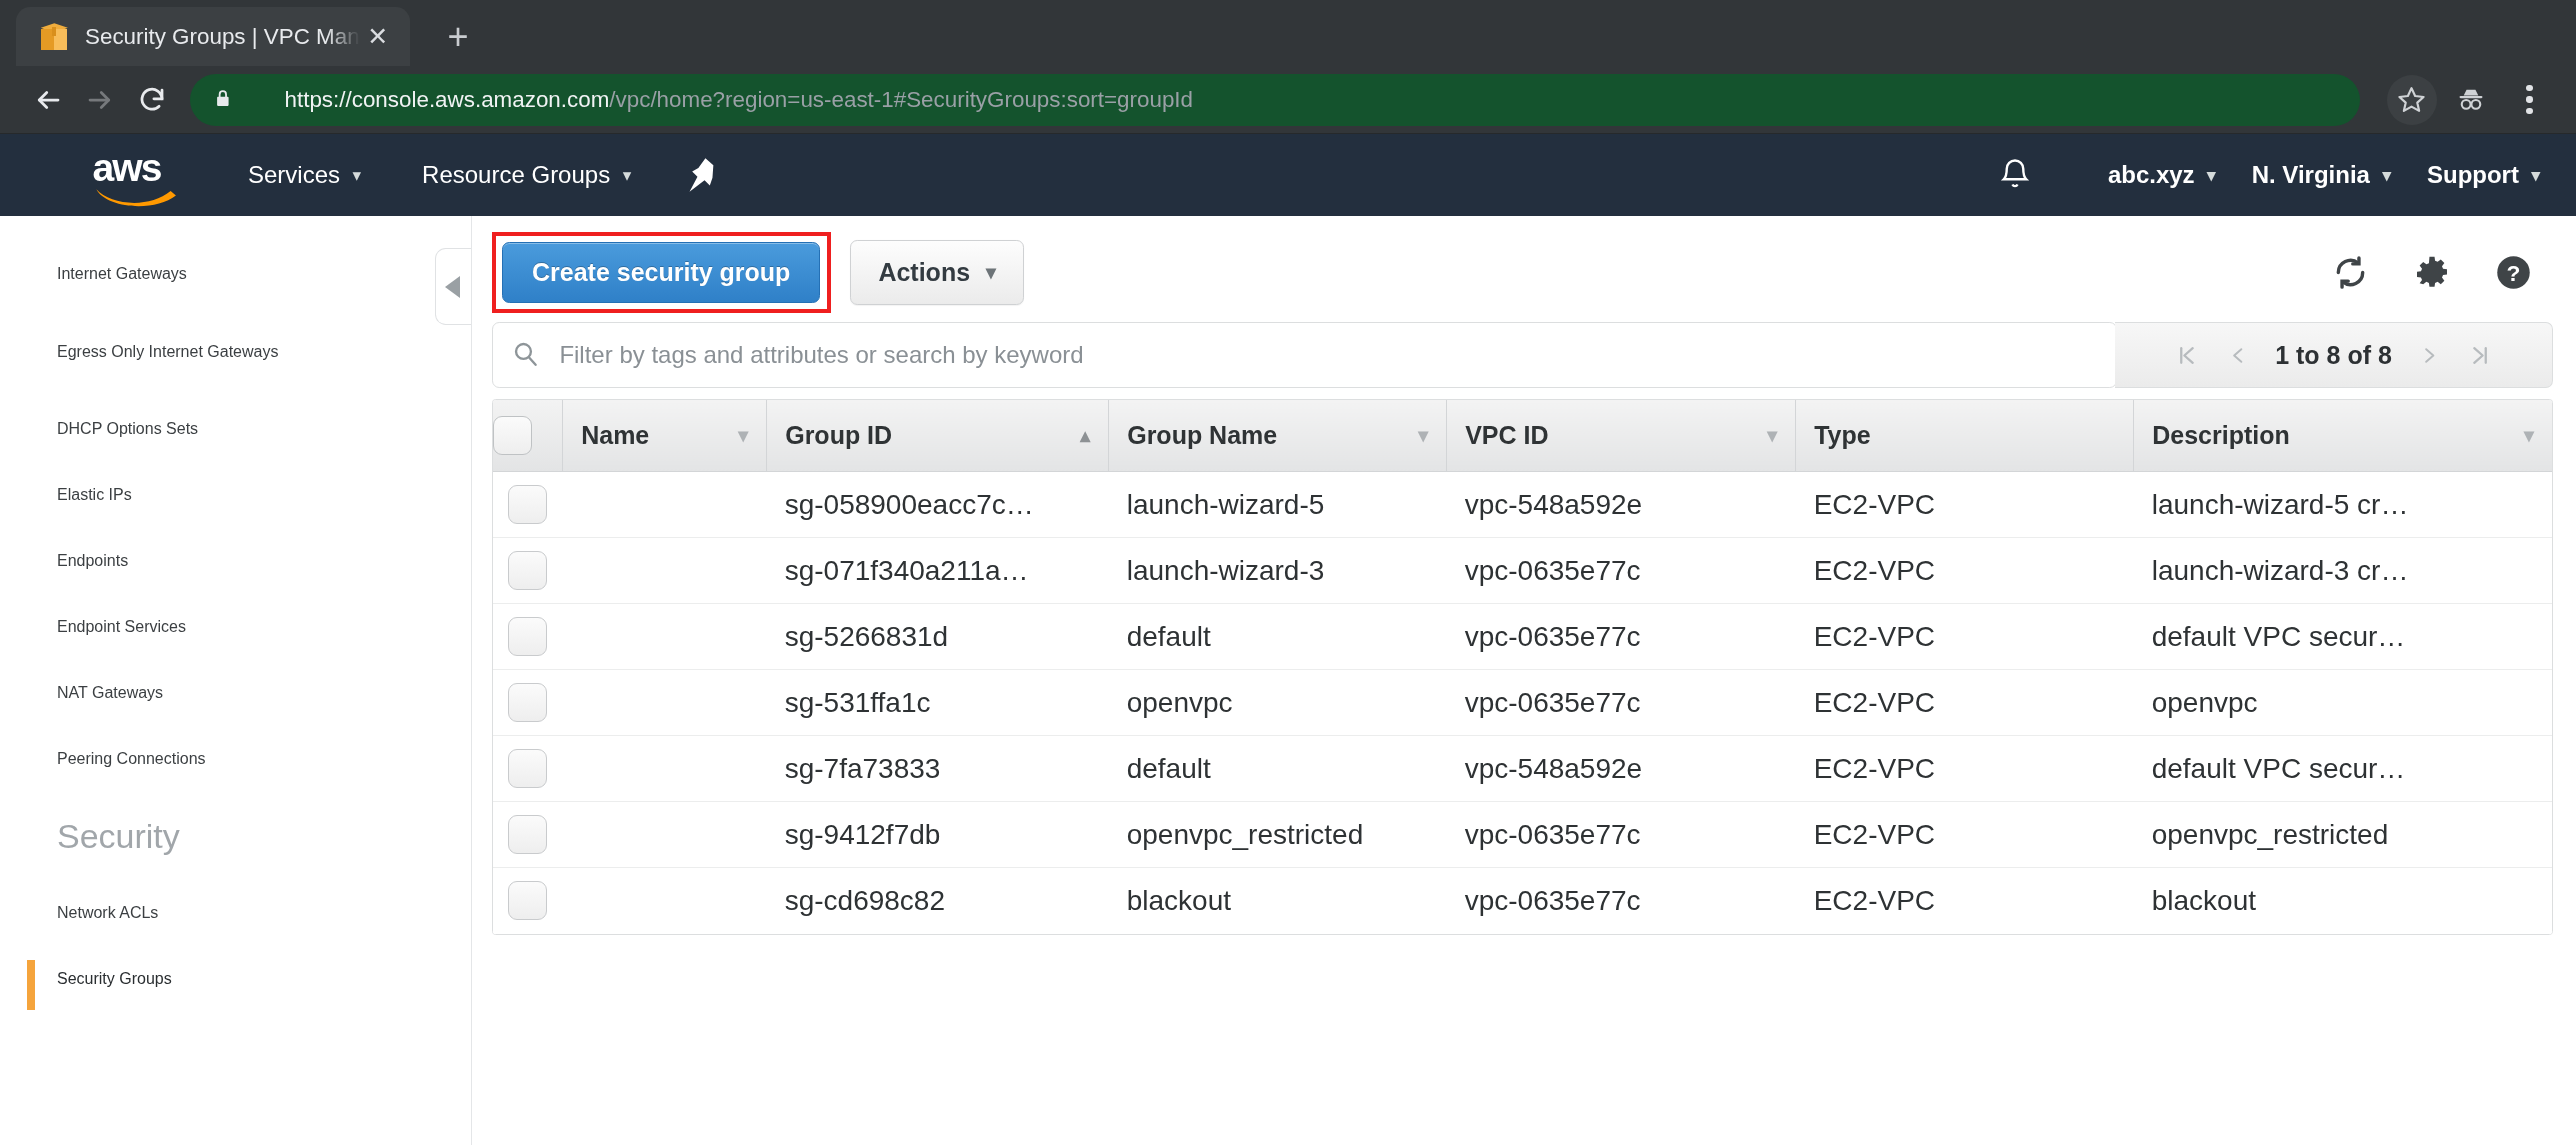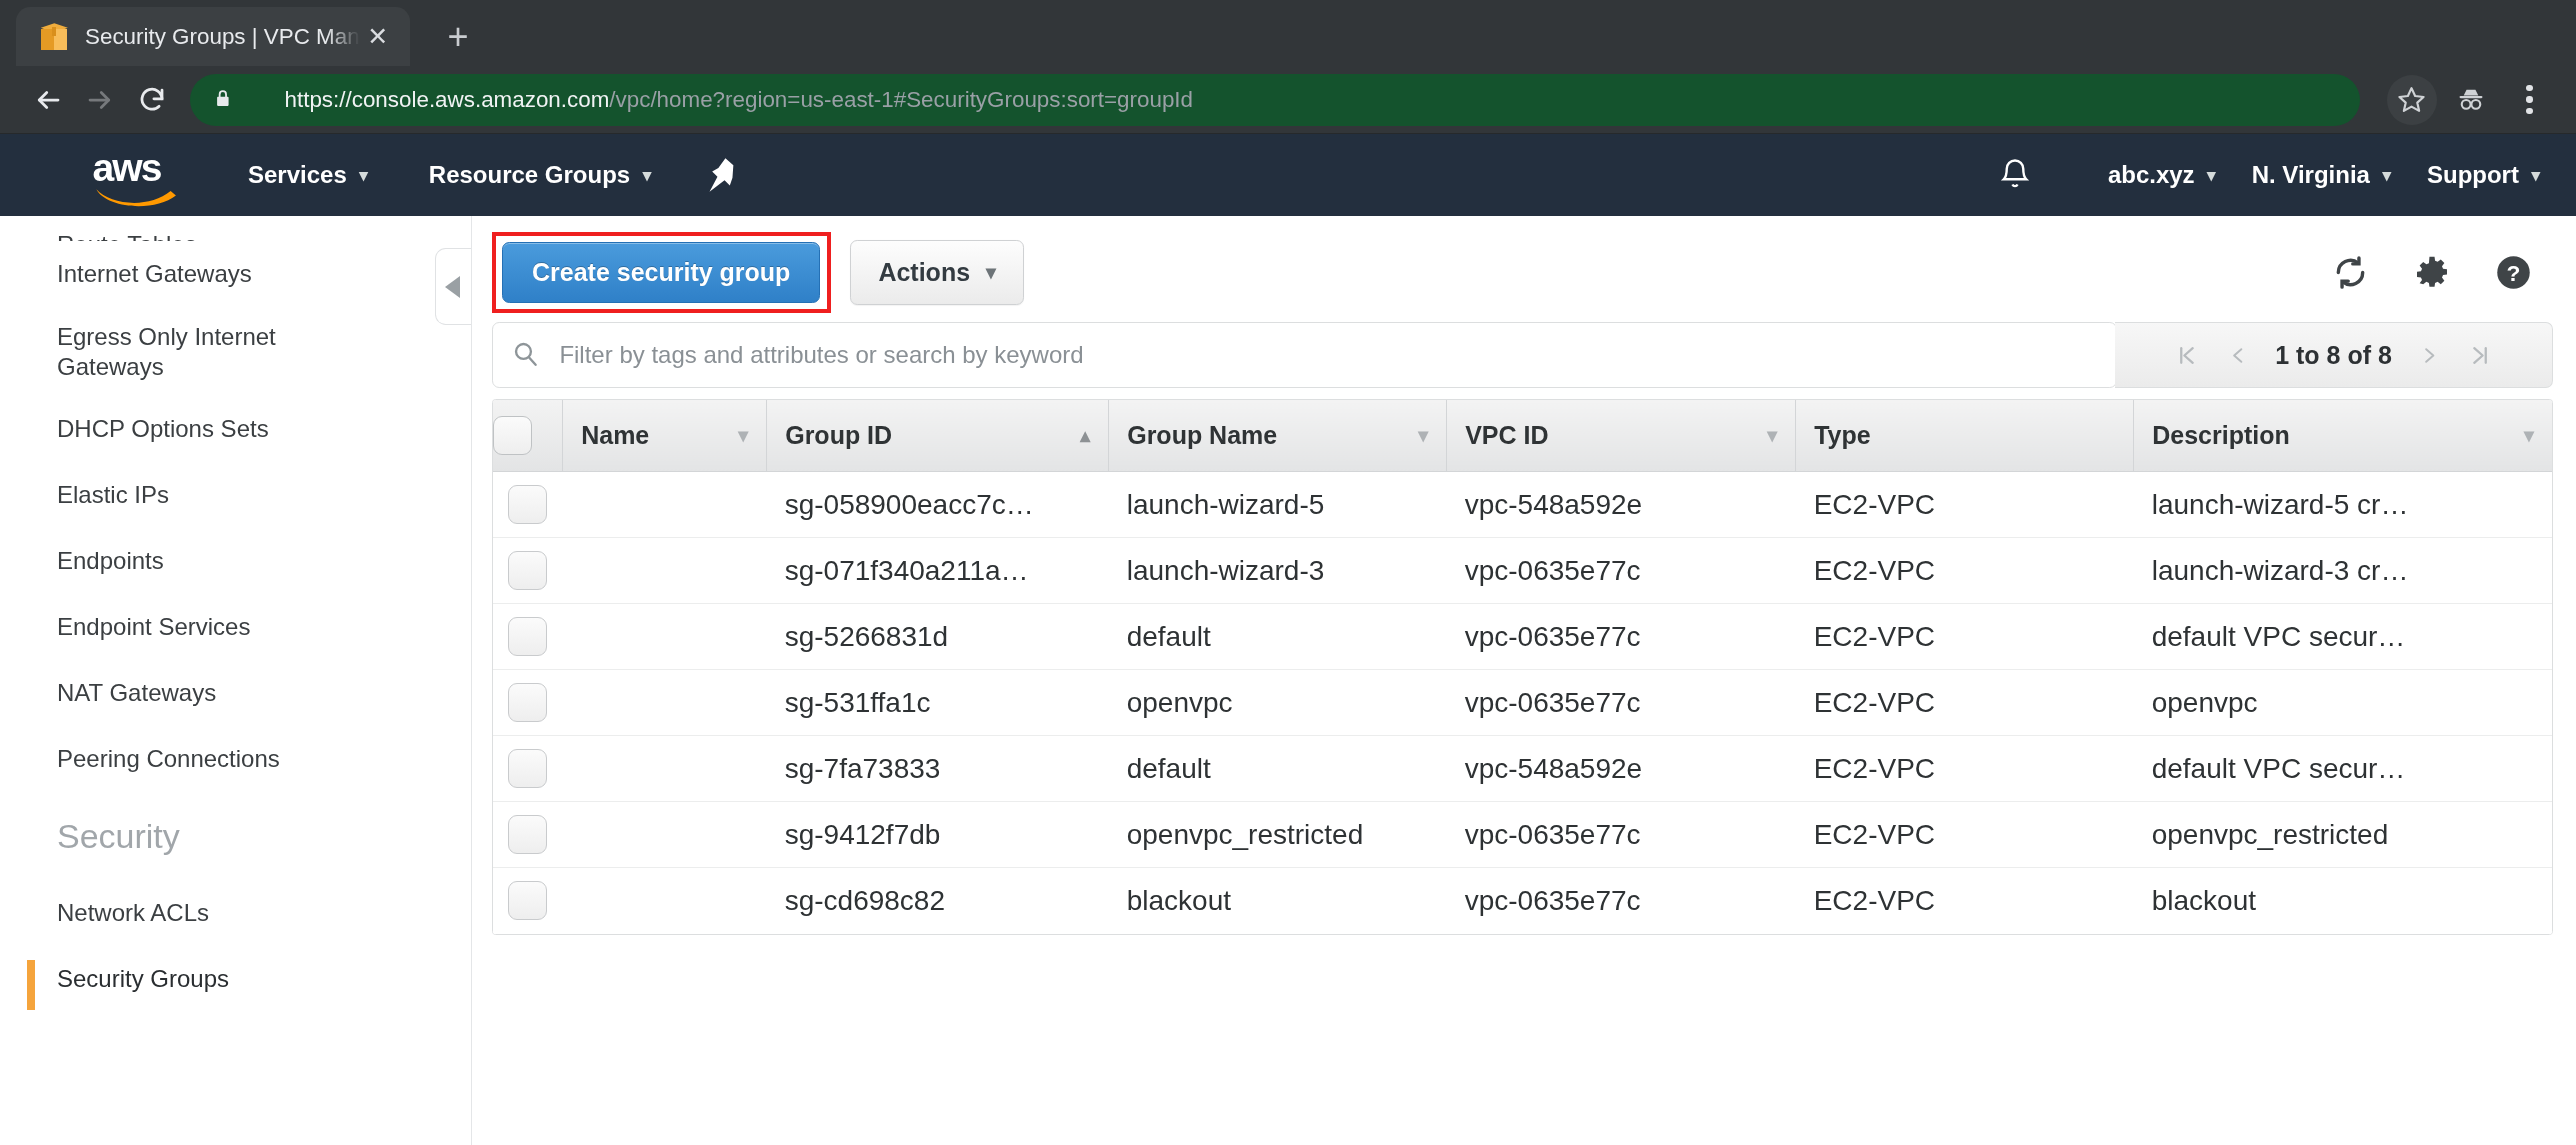--- a/index.html
+++ b/index.html
@@ -138,21 +138,21 @@
     padding-right: 36px;
     color: #ffffff;
   }
   .aws-logo { width: 100px; height: 54px; position: relative; flex: 0 0 100px; }
   .aws-word {
     font-size: 39px; font-weight: bold; letter-spacing: -1.8px;
     color: #fff; line-height: 1; position: absolute; top: 0; left: 5.4px;
   }
   .aws-smile { position: absolute; left: 7.2px; top: 36px; }
   .navlink {
-    font-size: 24px; font-weight: bold;
+    font-size: 24px; font-weight: normal;
     margin-left: 61px;
     display: flex; align-items: center;
     white-space: nowrap;
     color: #fff;
   }
   .navlink .caret {
     margin-left: 12.5px; font-size: 17px; color: #d5dbdb;
   }
   .pin-icon { margin-left: 55px; width: 30px; height: 38px; }
   .nav-right { margin-left: auto; display: flex; align-items: center; }
@@ -172,21 +172,21 @@
     width: 472px;
     flex: 0 0 472px;
     background: #fff;
     border-right: 1.8px solid #e4e6e8;
     position: relative;
     padding-top: 0;
     overflow: hidden;
   }
   .side-item {
     padding: 0 0 0 57px;
-    font-size: 24px;
+    font-size: 16px;
     color: #3b3f42;
     line-height: 1.22;
     display: flex;
     align-items: center;
     min-height: 66px;
     position: relative;
   }
   .side-item.clipped {
     min-height: 0; height: 25px;
     align-items: flex-end;

